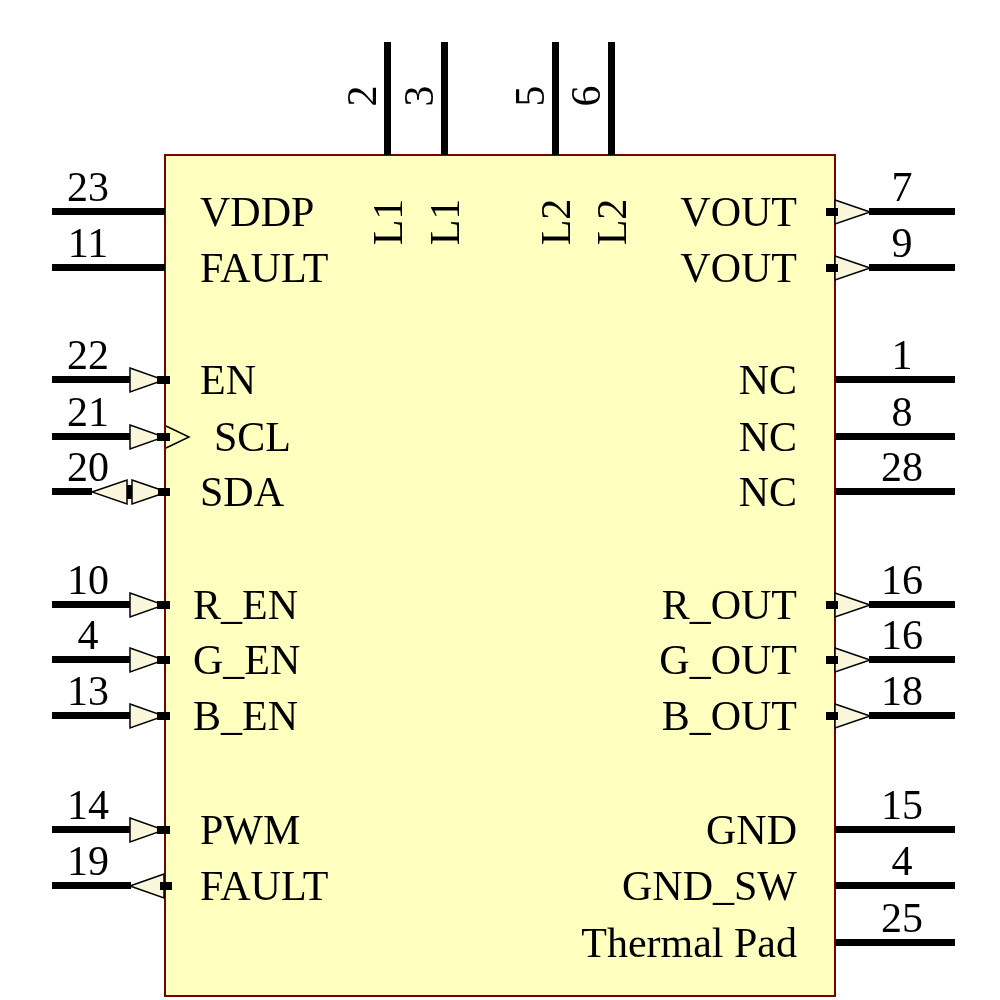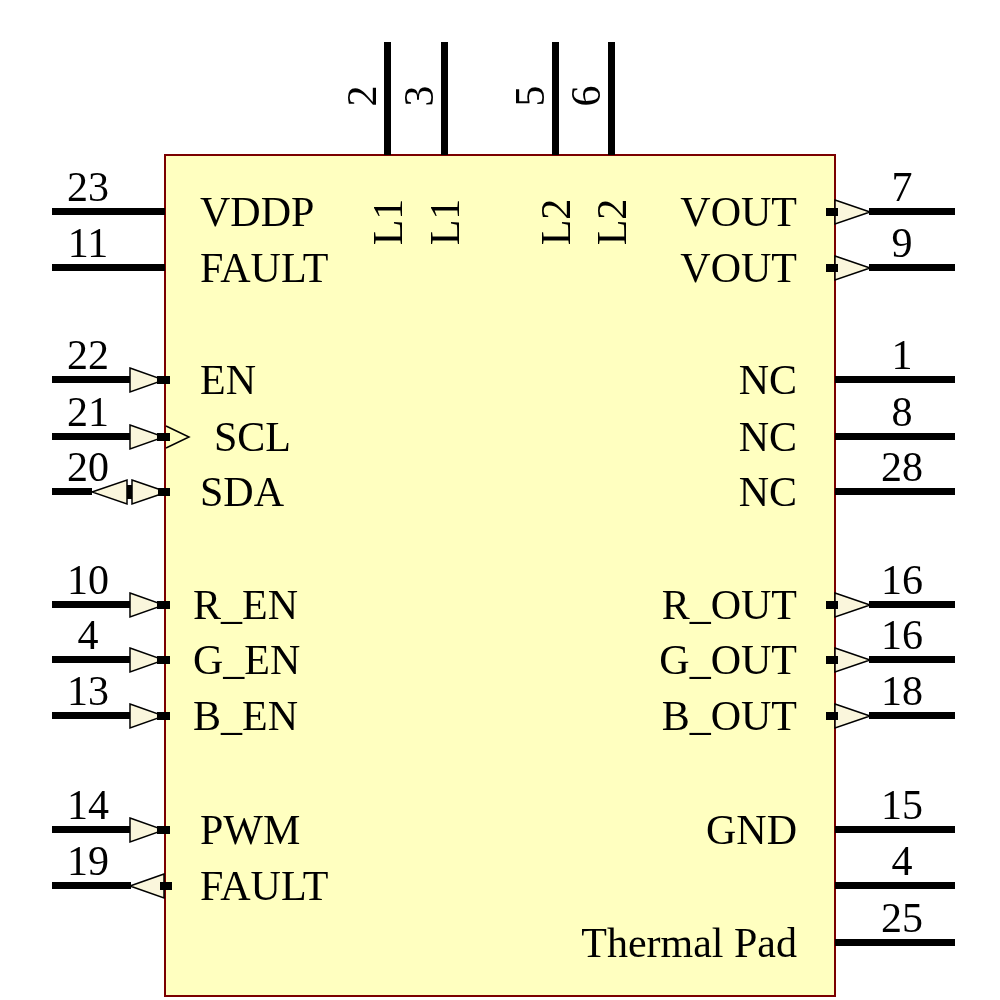--- a/index.html
+++ b/index.html
@@ -239,20 +239,21 @@
 
   <span class="lbl r" style="top:191px">VOUT</span>
   <span class="lbl r" style="top:247px">VOUT</span>
   <span class="lbl r" style="top:359px">NC</span>
   <span class="lbl r" style="top:416px">NC</span>
   <span class="lbl r" style="top:471px">NC</span>
   <span class="lbl r" style="top:584px">R_OUT</span>
   <span class="lbl r" style="top:639px">G_OUT</span>
   <span class="lbl r" style="top:695px">B_OUT</span>
   <span class="lbl r" style="top:809px">GND</span>
+  <span class="lbl r" style="top:865px">GND_SW</span>
   <span class="lbl r" style="top:922px">Thermal Pad</span>
 
   <span class="vlbl" style="left:356px">L1</span>
   <span class="vlbl" style="left:413px">L1</span>
   <span class="vlbl" style="left:524px">L2</span>
   <span class="vlbl" style="left:580px">L2</span>
 
 </div>
 
 </body></html>

